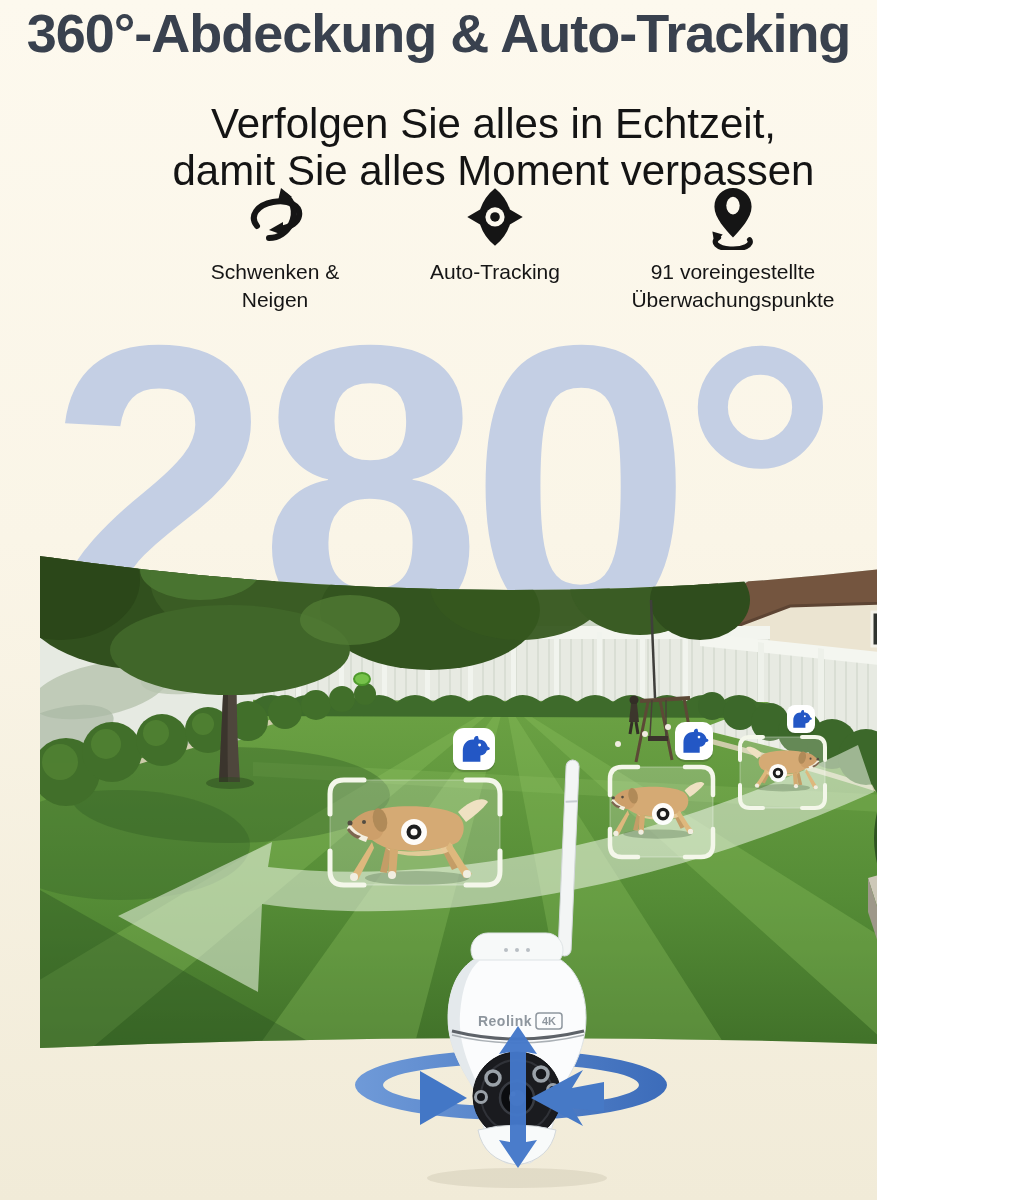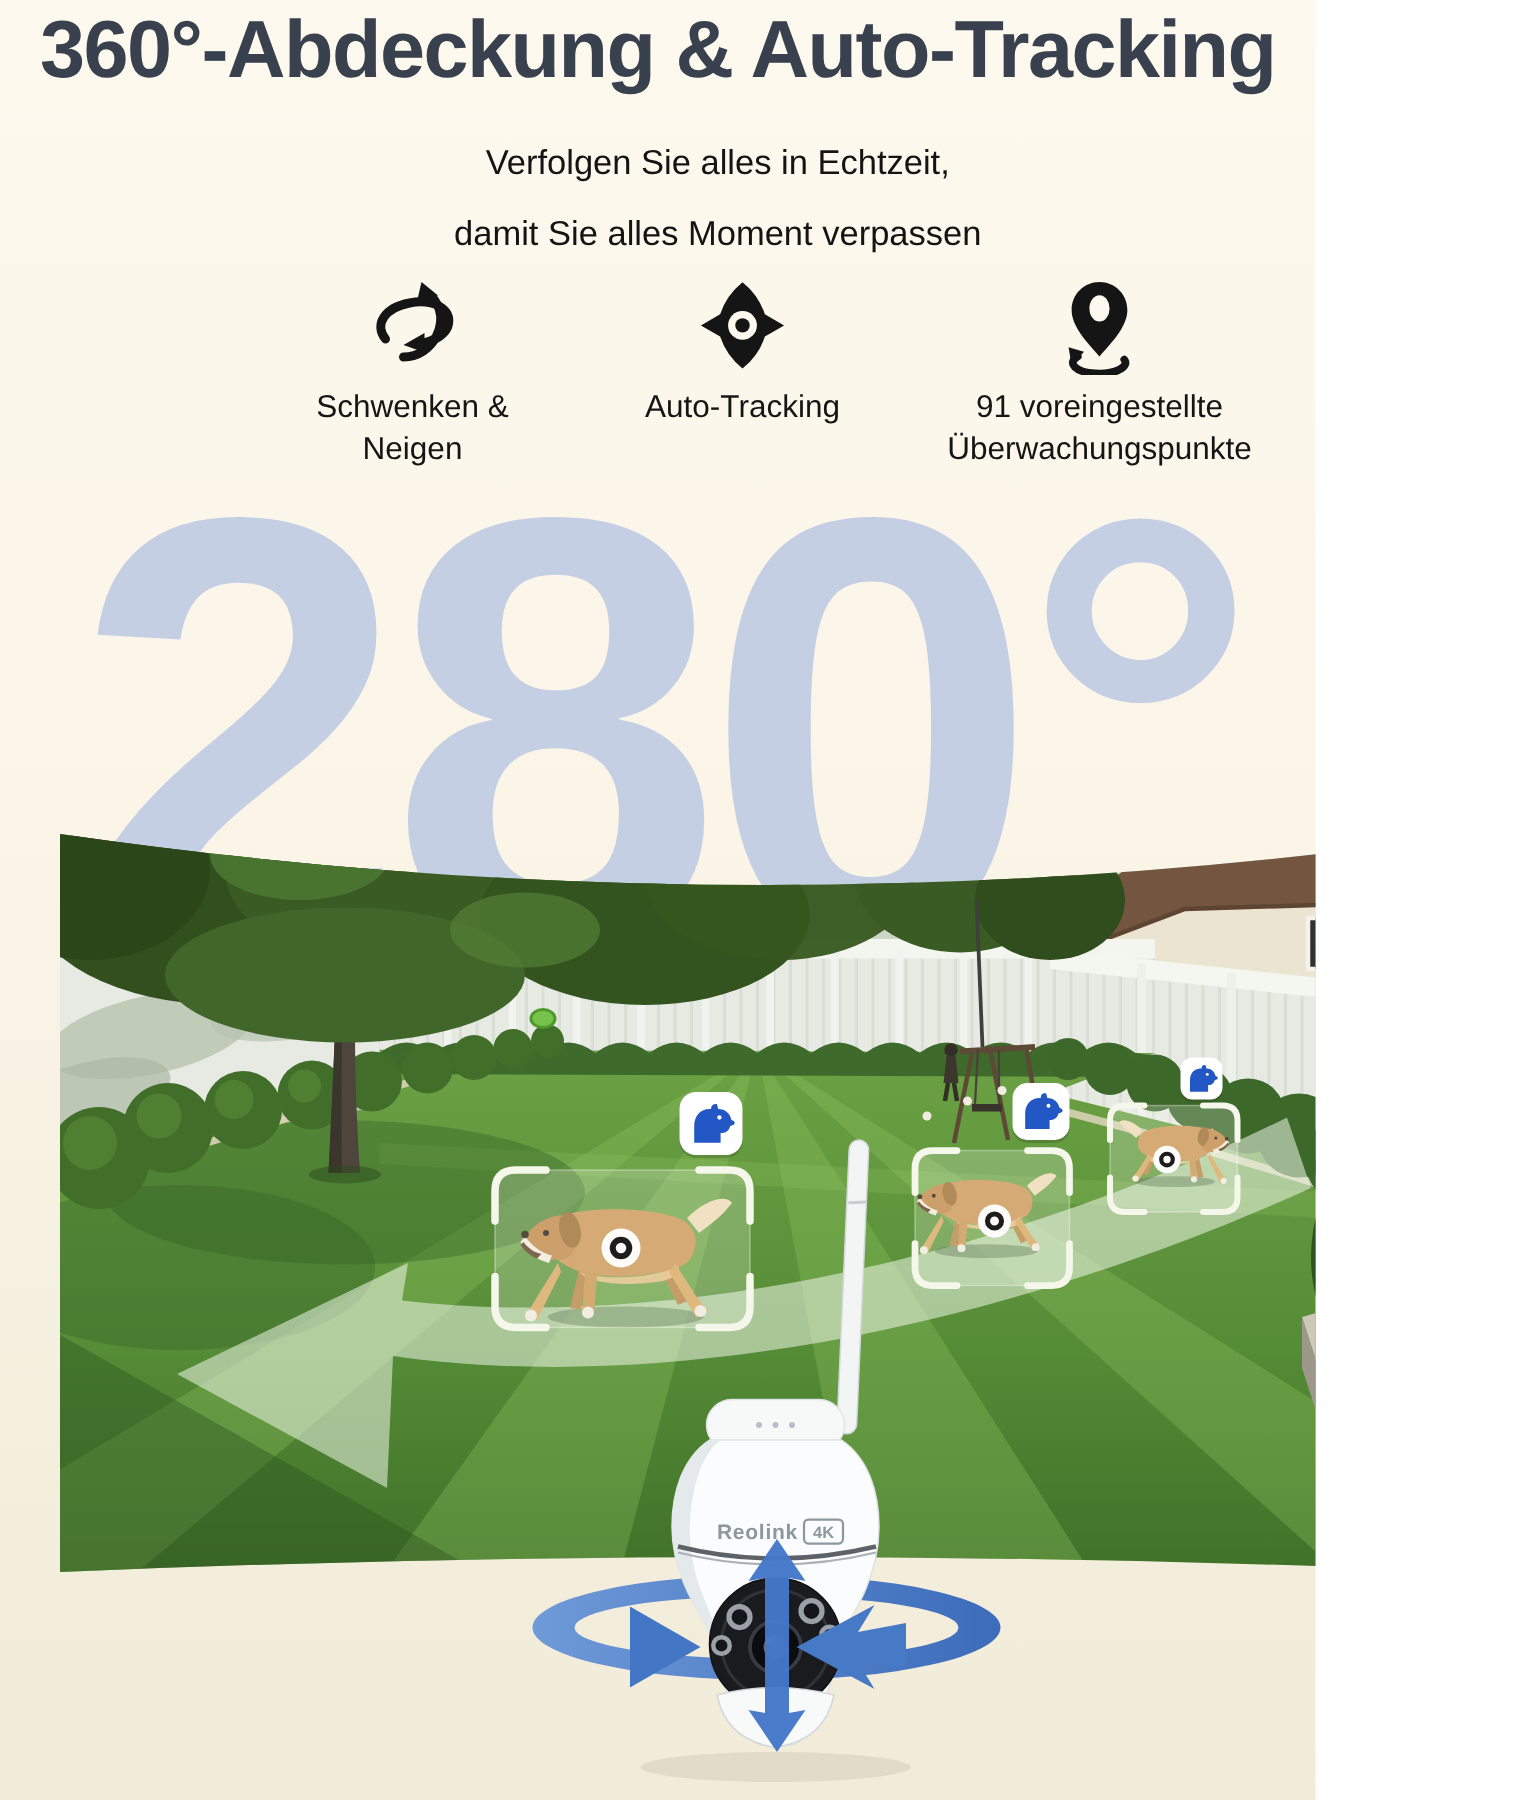--- a/index.html
+++ b/index.html
@@ -11,22 +11,22 @@
     font-family:"Liberation Sans","DejaVu Sans",sans-serif;
   }
   .hdr{
     position:absolute;top:2px;left:0;width:100%;
     text-align:center;z-index:2;margin:0;
     font-size:54px;font-weight:700;letter-spacing:-1px;
     color:#39414e;
   }
   .sub{
     position:absolute;top:84px;left:0;width:100%;
-    text-align:center;z-index:2;margin:1px;
-    font-size:23px;line-height:47px;font-weight:500;color:#141414;padding-left:39px;
+    text-align:center;z-index:2;margin:16px;
+    font-size:42px;line-height:47px;font-weight:500;color:#141414;padding-left:39px;
   }
   .features{position:absolute;top:186px;left:0;width:100%;height:130px;z-index:2;}
   .feature{position:absolute;text-align:center;}
   .feature .fic{display:block;margin:0 auto;}
   .feature .flabel{display:block;margin-top:8px;font-size:21px;line-height:28px;font-weight:500;color:#151515;}
   .f1{left:155px;width:240px;}
   .f2{left:375px;width:240px;}
   .f3{left:598px;width:270px;}
   .big360{
     position:absolute;top:286px;left:0;width:100%;

